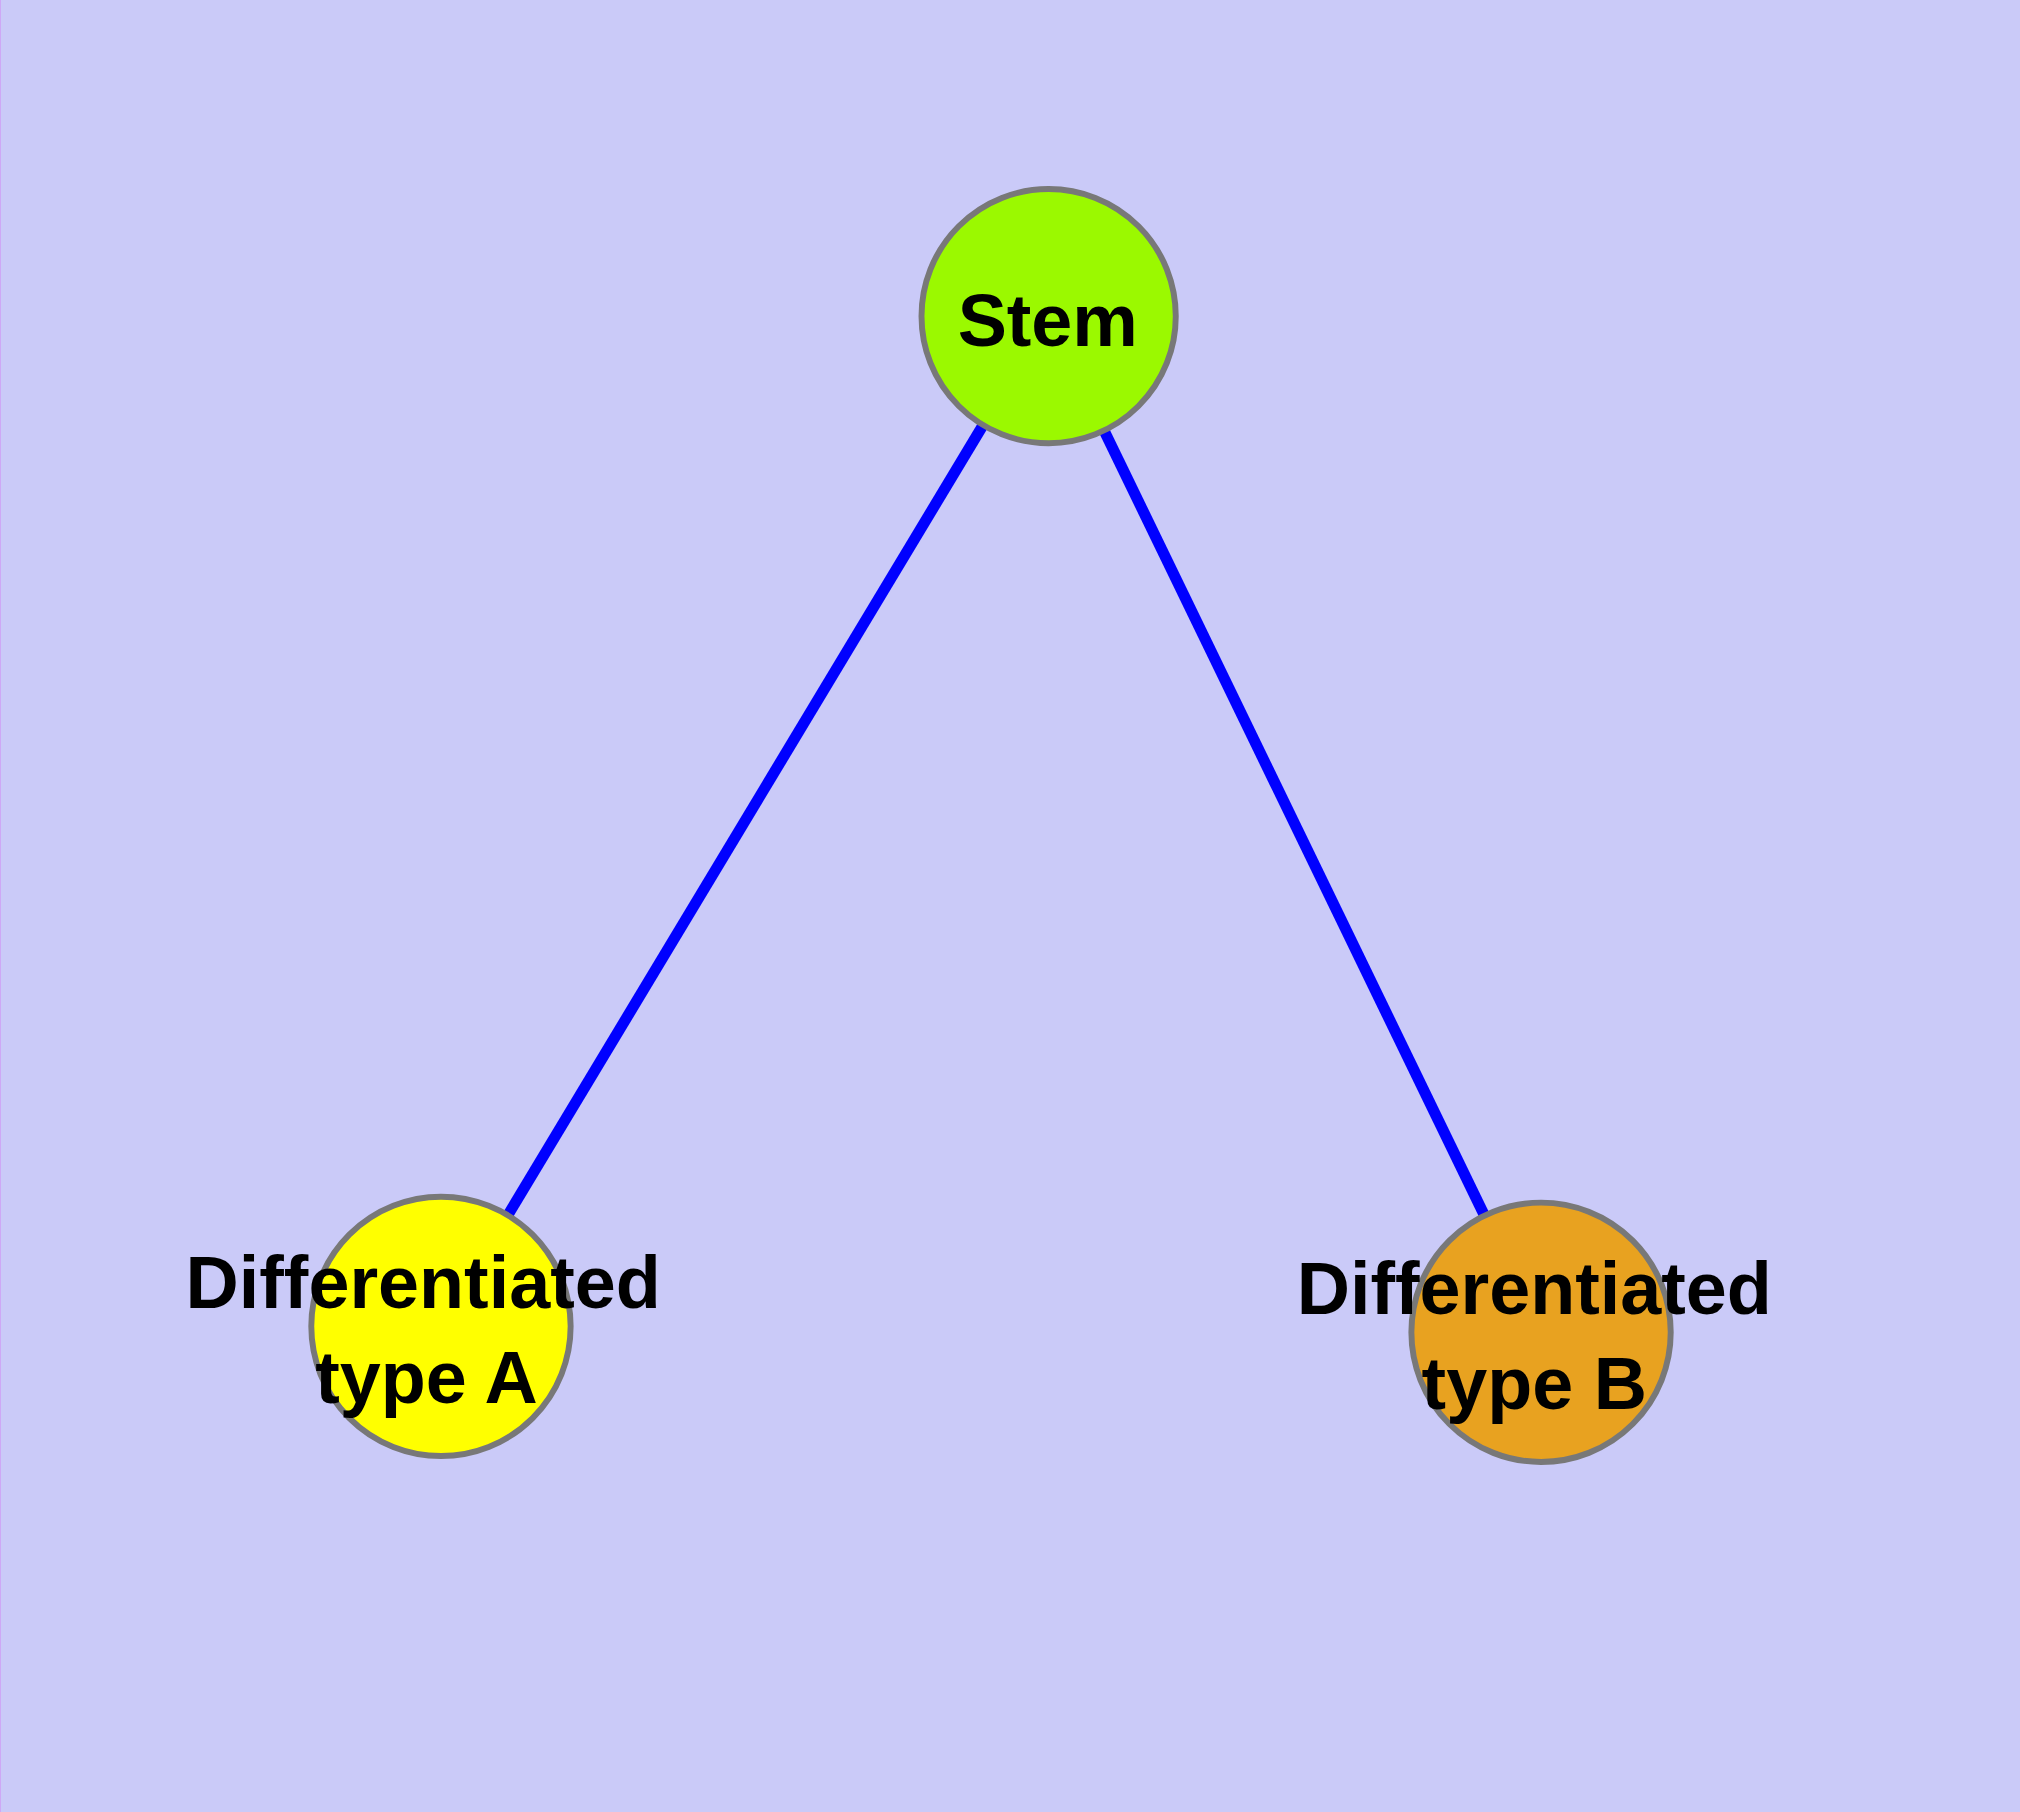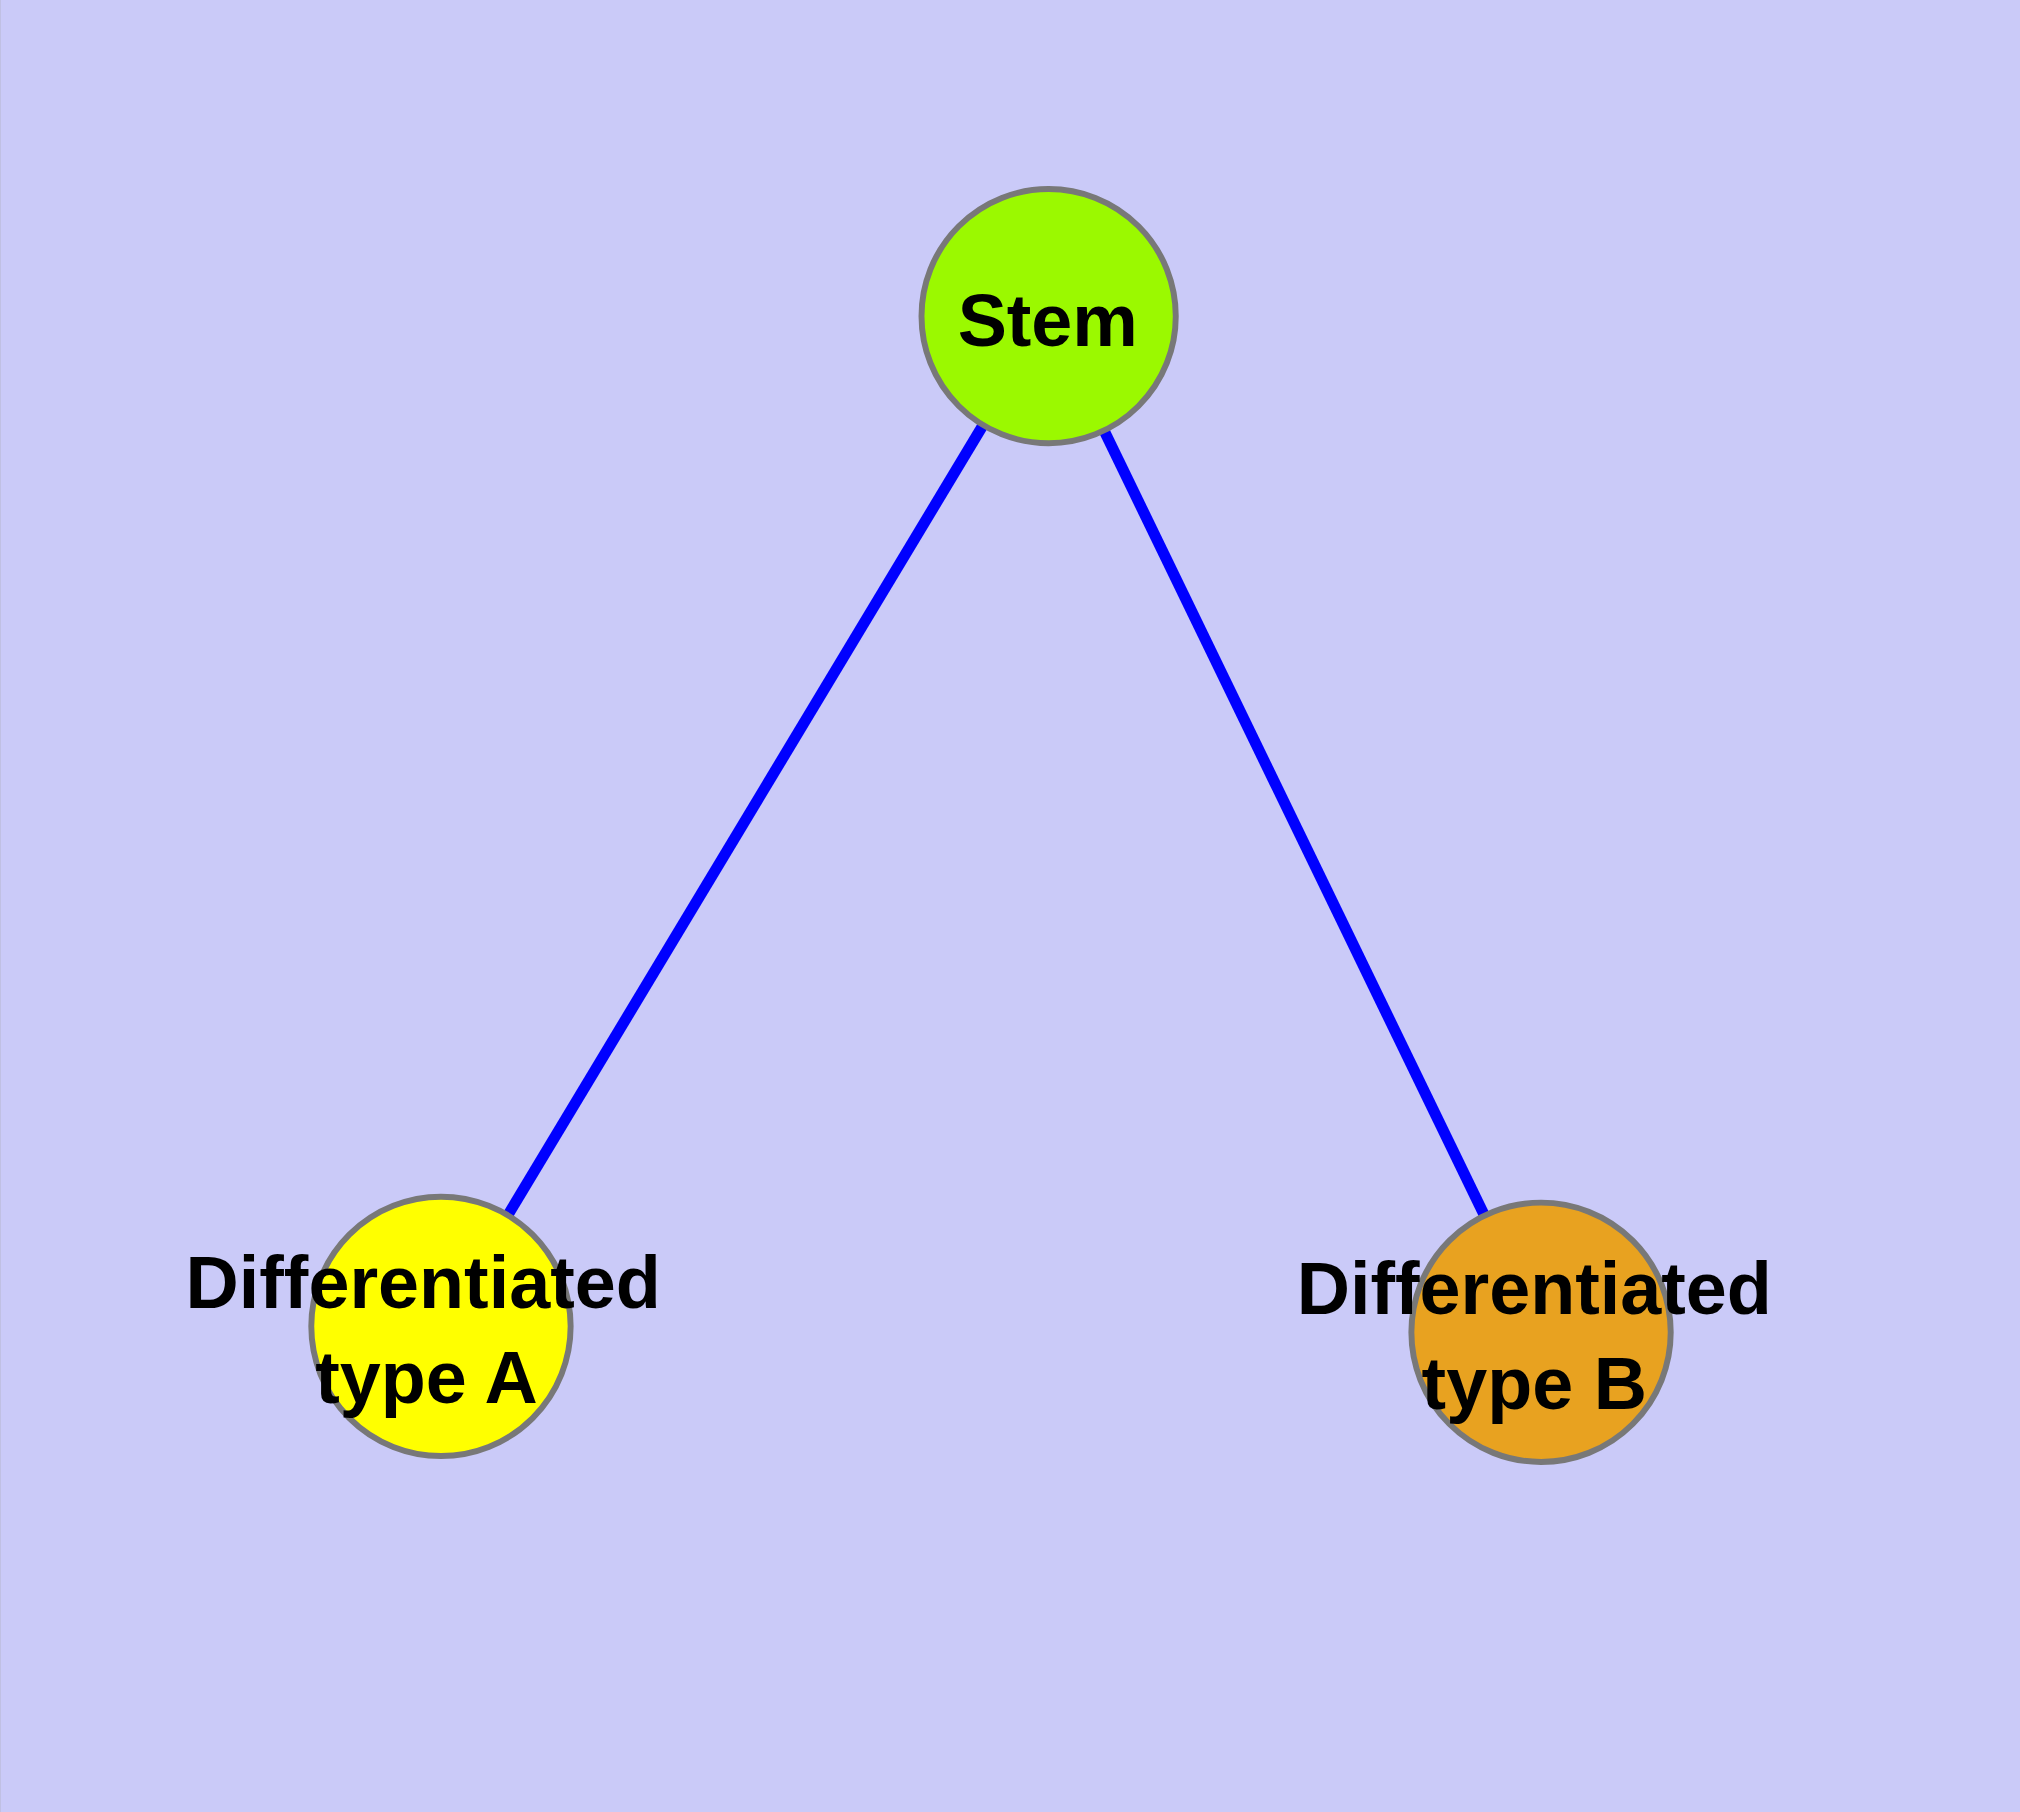--- a/index.html
+++ b/index.html
@@ -4,21 +4,21 @@
 <style>
   html, body {
     margin: 0;
     padding: 0;
   }
   .stage {
     width: 2021px;
     height: 1812px;
     overflow: hidden;
     position: relative;
-    background: #a3a3a3;
+    background: #d946ef;
   }
   svg.graph {
     display: block;
     width: 2021px;
     height: 1812px;
   }
   .edge {
     stroke-width: 13px;
     fill: none;
     stroke-linecap: butt;

